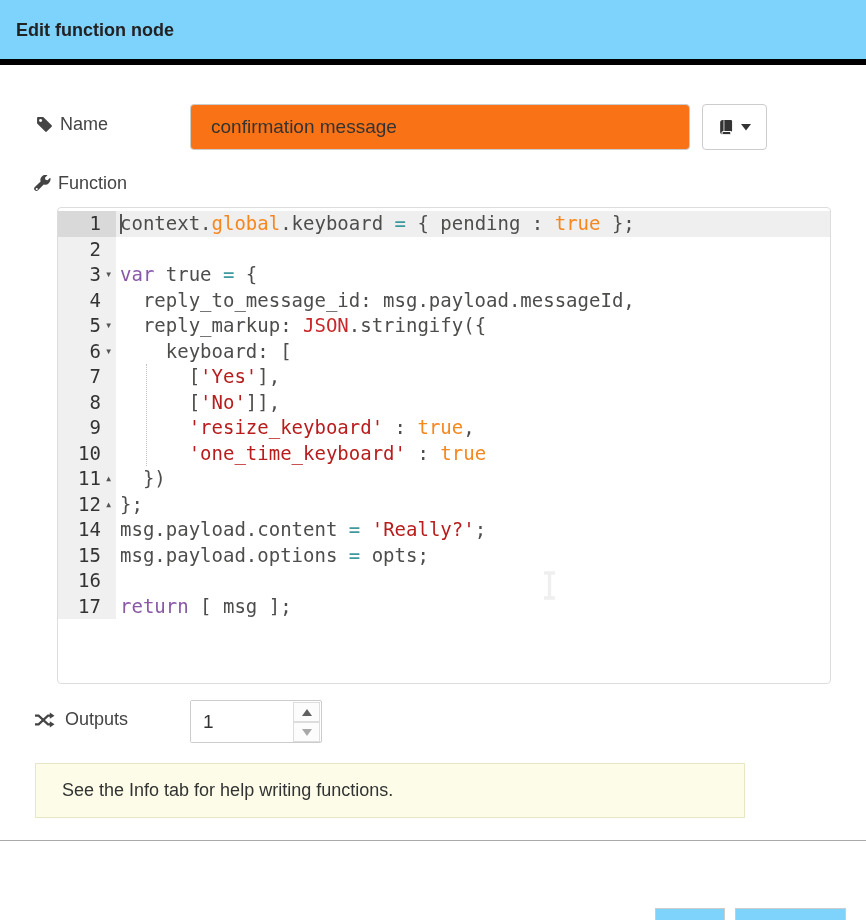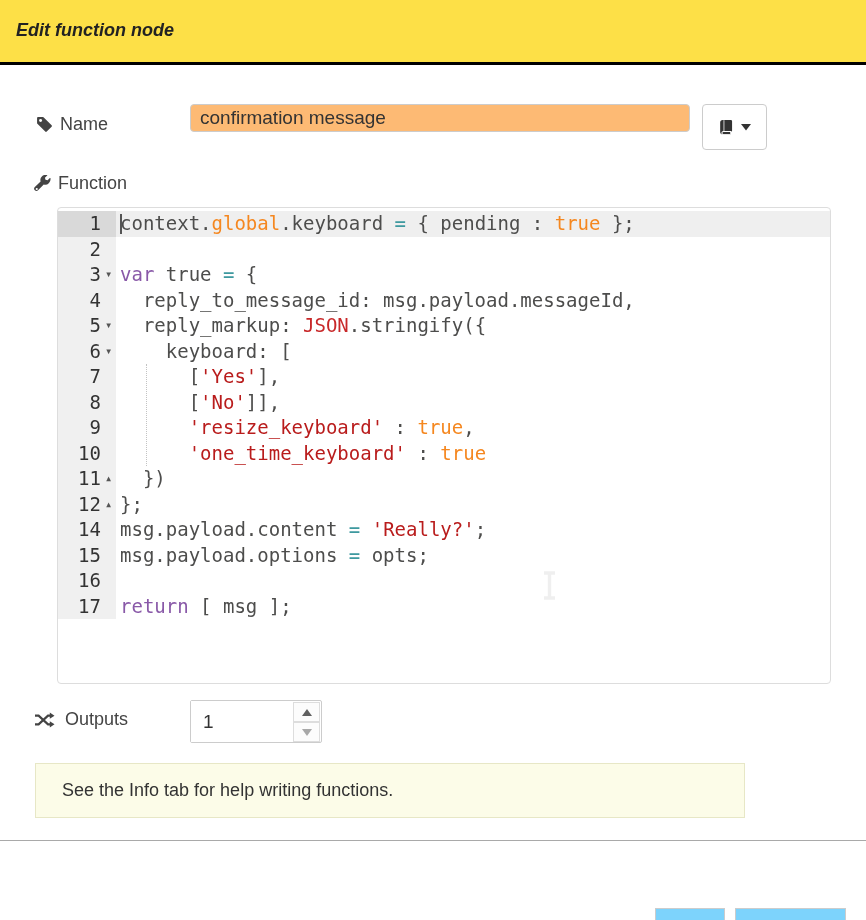--- a/index.html
+++ b/index.html
@@ -3,32 +3,32 @@
 <meta charset="utf-8">
 <style>
   * { margin:0; padding:0; box-sizing:border-box; }
   html,body { background:#fff; }
   .dialog {
     position:relative; width:866px; height:920px; background:#fff;
     font-family:"Liberation Sans", sans-serif; color:#444; overflow:hidden;
   }
   
   .hdr { position:absolute; left:0; top:0; width:866px; height:65px;
-         background:#fde047; border-bottom:3px solid #000000;font-style:italic; }
+         background:#7dd3fc; border-bottom:6px solid #000000; }
   .hdr h1 { position:absolute; left:16px; top:20px; font-size:18px; font-weight:bold; color:#222; }
 
   
   .row-label { position:absolute; font-size:18px; color:#444; display:flex; align-items:center; gap:7px; }
   .lbl-name { left:36px; top:114px; }
   .lbl-func { left:34px; top:173px; }
   .lbl-outputs { left:34px; top:709px;gap:10px; }
 
-  .txt-input { position:absolute; left:190px; top:104px; width:500px; height:28px;
+  .txt-input { position:absolute; left:190px; top:104px; width:500px; height:46px;
     border:1px solid #ccc; border-radius:4px; font-family:"Liberation Sans",sans-serif;
-    font-size:19px; color:#333; padding:0 9px; outline:none; background:#fdba74; }
+    font-size:19px; color:#333; padding:0 20px; outline:none; background:#f97316; }
   .book-btn { position:absolute; left:702px; top:104px; width:65px; height:46px;
     background:#fff; border:1px solid #ccc; border-radius:4px; display:flex;
     align-items:center; justify-content:center; gap:6px; cursor:pointer; }
 
   
   .editor { position:absolute; left:57px; top:207px; width:774px; height:477px;
     border:1px solid #ddd; border-radius:4px; background:#fff; overflow:hidden;
     font-family:"DejaVu Sans Mono", monospace; font-size:19px; }
   .lines { position:absolute; left:0; top:3px; width:100%; }
   .cl { display:flex; height:25.5px; line-height:25.5px; }

